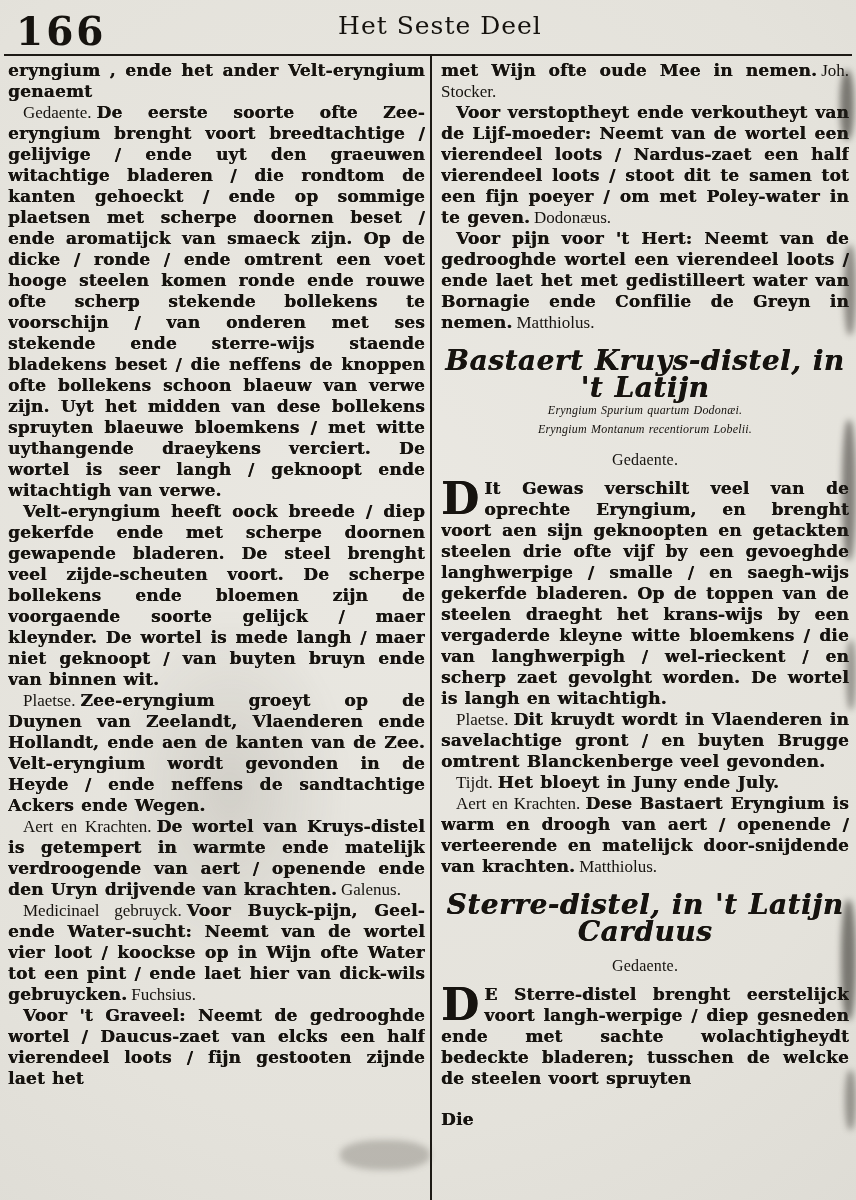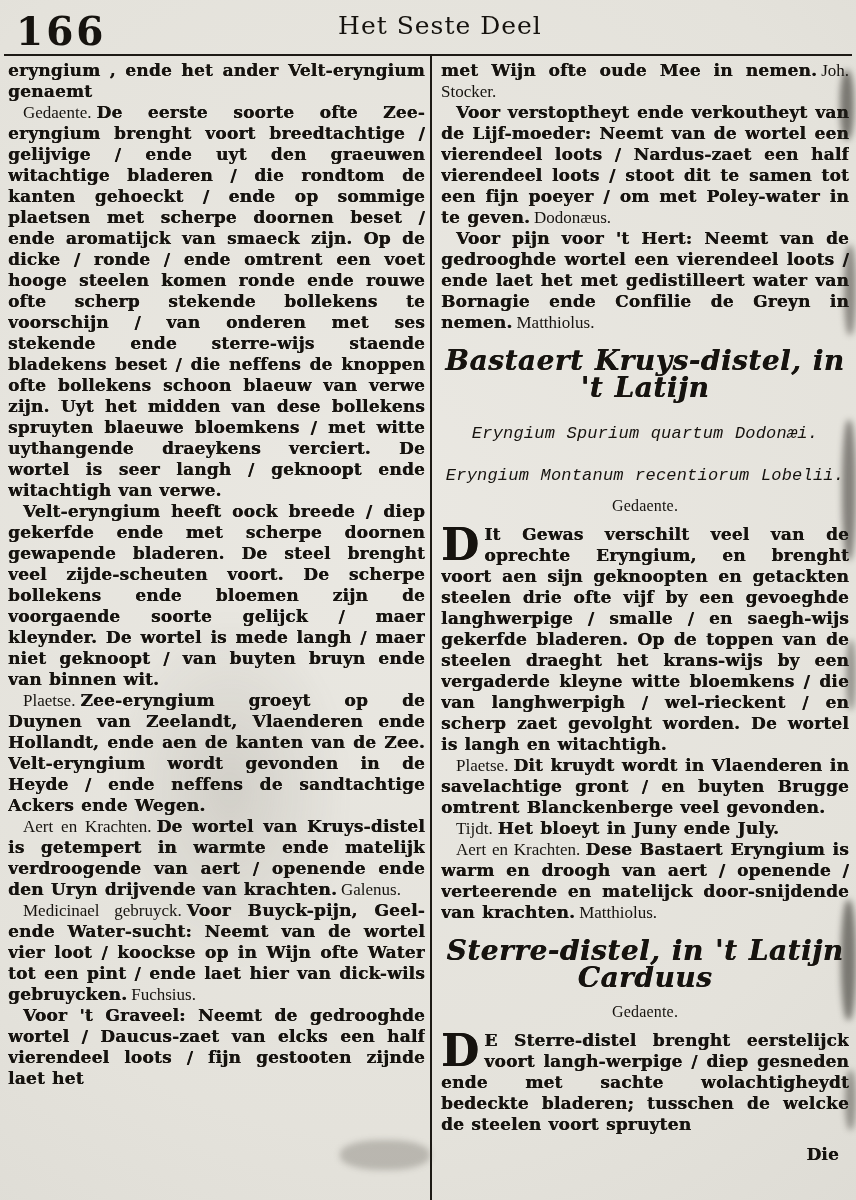--- a/index.html
+++ b/index.html
@@ -49,38 +49,37 @@
   .label:not(:empty) { margin-right:5px; }
   .cite:not(:empty)  { margin-left:4px; }
 
   .species-heading {
     font-size:28px; line-height:27px; font-style:italic; font-weight:bold;
     text-align:center; text-indent:0; margin-top:14px;
     letter-spacing:0.5px;
   }
   .latin-line {
     font-style:italic; font-weight:normal; text-shadow:none;
-    text-align:center; font-size:17px; line-height:19px; text-indent:0;
-    font-family:Liberation Mono, monospace;
-    margin-top:23px;
+    text-align:center; font-size:12px; line-height:19px; text-indent:0;
+    font-family:Liberation Serif, serif;
   }
   .subheading {
     text-align:center; font-weight:normal; text-shadow:none;
     font-family:"Liberation Serif", serif;
     font-size:16px; margin:10px 0 8px; text-indent:0;
   }
 
   .dropcap-para { text-indent:0; }
   .dropcap {
     float:left; font-size:44px; line-height:40px;
     padding:1px 5px 0 0; font-weight:bold;
   }
 
   .catchword {
-    text-align:right; font-weight:bold; padding-right:10px; margin-top:9px;
+    font-weight:bold; padding-right:10px; margin-top:20px;
   }
 
   .artifact { position:absolute; filter:blur(3px); border-radius:45%; }
   .bleed-ghost {
     position:absolute; left:110px; top:610px; width:240px; height:360px;
     background:radial-gradient(ellipse at center, rgba(104,100,90,0.16), rgba(104,100,90,0) 70%);
     filter:blur(6px); border-radius:50%;
   }
 </style>
 </head>

